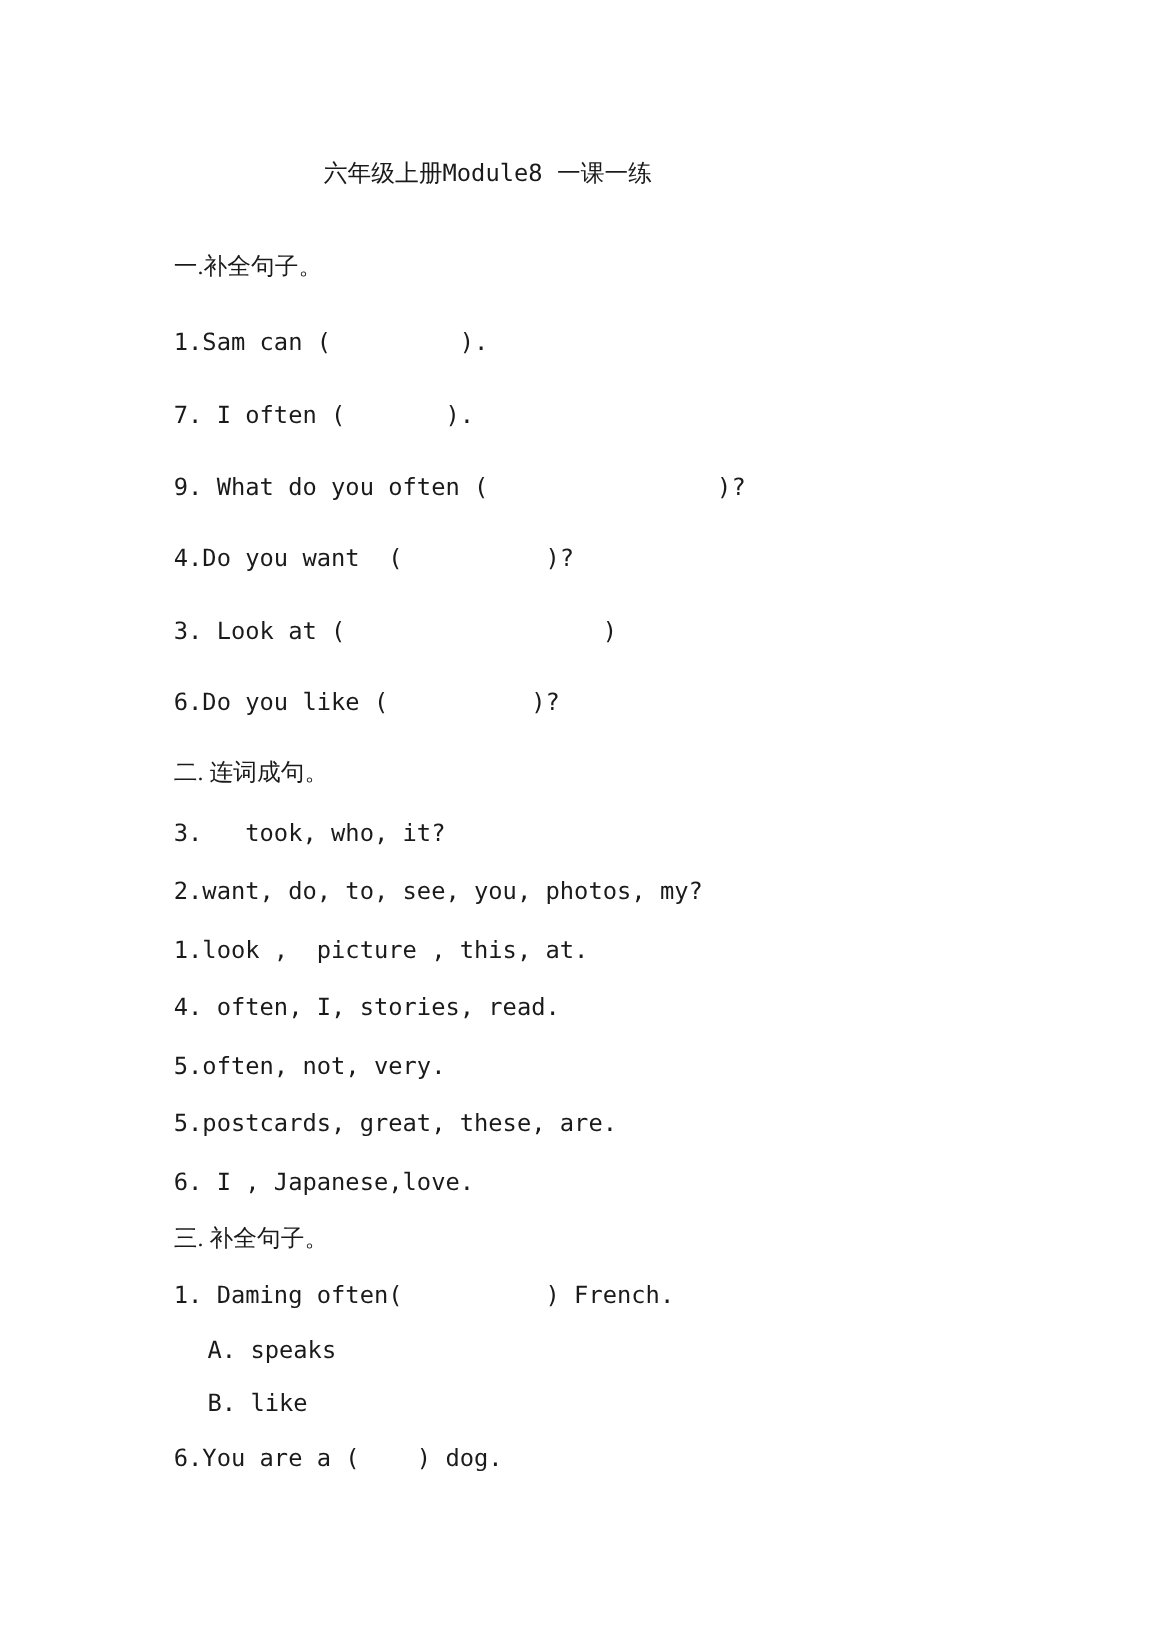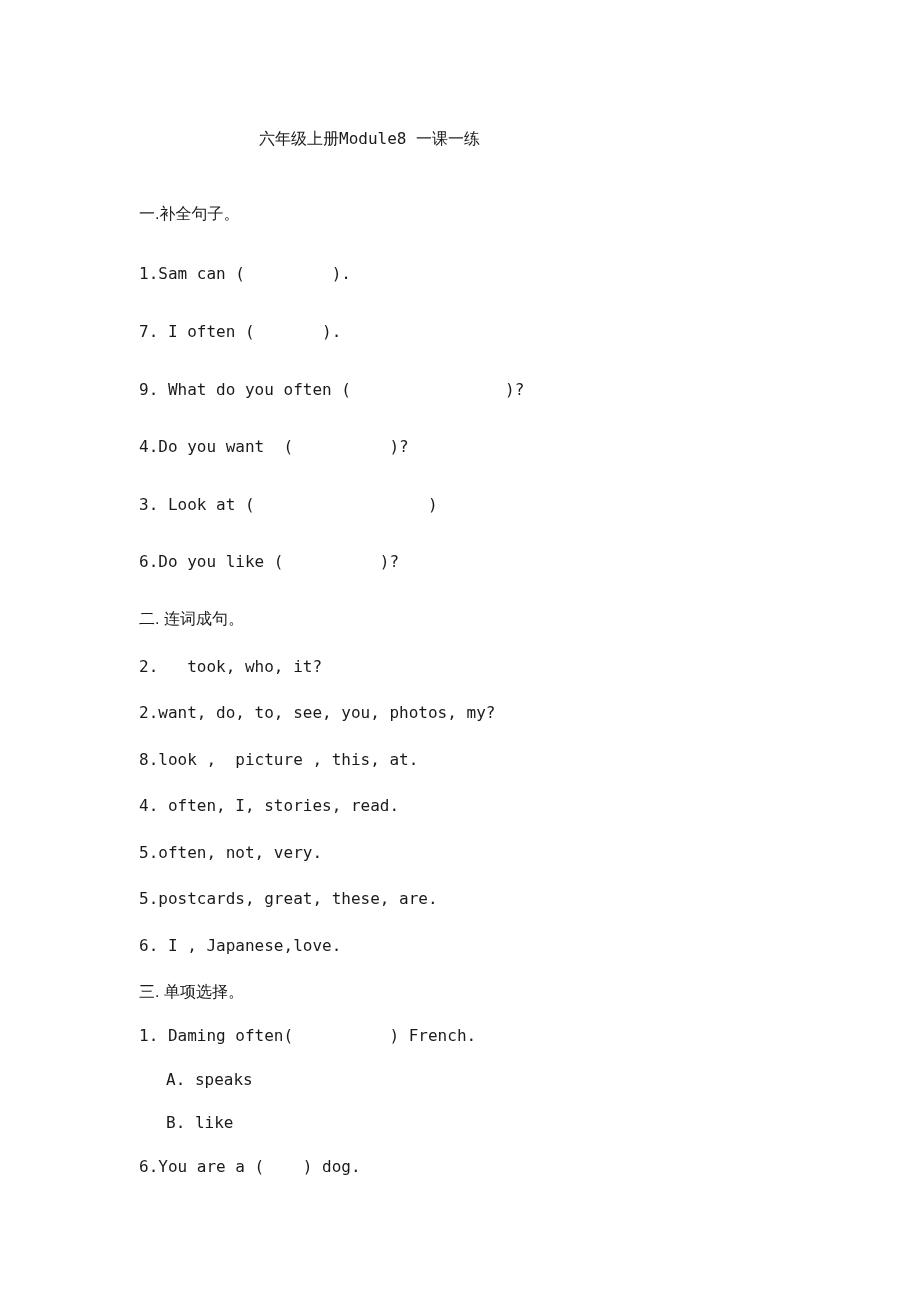--- a/index.html
+++ b/index.html
@@ -1,43 +1,43 @@
 <!DOCTYPE html>
 <html><head>
 <meta charset="utf-8">
 <style>
   html, body { margin:0; padding:0; background:#ffffff; }
   body { width:920px; height:1302px; position:relative; overflow:hidden;
          font-family:"DejaVu Sans Mono","Liberation Mono",monospace; color:#1a1a1a; }
-  .line { position:absolute; left:139px; font-size:16px; white-space:pre; line-height:24px; }
+  .line { position:absolute; left:139px; font-size:19px; white-space:pre; line-height:24px; }
   .title { left:259px; }
-  .heading { font-family:Liberation Sans, sans-serif; }
+  .heading { font-family:Liberation Serif, serif; }
   .opt { left:166px;text-align:right; }
 </style>
 </head>
 <body>
 
 <div>
   <div class="line title" style="top:127px">六年级上册Module8 一课一练</div>
 
   <div class="line heading" style="top:202px">一.补全句子。</div>
   <div class="line" style="top:262px">1.Sam can (         ).</div>
   <div class="line" style="top:320px">7. I often (       ).</div>
   <div class="line" style="top:378px">9. What do you often (                )?</div>
   <div class="line" style="top:435px">4.Do you want  (          )?</div>
   <div class="line" style="top:493px">3. Look at (                  )</div>
   <div class="line" style="top:550px">6.Do you like (          )?</div>
 
   <div class="line heading" style="top:607px">二. 连词成句。</div>
-  <div class="line" style="top:655px">2.   took, who, it?</div>
+  <div class="line" style="top:655px">3.   took, who, it?</div>
   <div class="line" style="top:701px">2.want, do, to, see, you, photos, my?</div>
-  <div class="line" style="top:748px">8.look ,  picture , this, at.</div>
+  <div class="line" style="top:748px">1.look ,  picture , this, at.</div>
   <div class="line" style="top:794px">4. often, I, stories, read.</div>
   <div class="line" style="top:841px">5.often, not, very.</div>
   <div class="line" style="top:887px">5.postcards, great, these, are.</div>
   <div class="line" style="top:934px">6. I , Japanese,love.</div>
 
-  <div class="line heading" style="top:980px">三. 单项选择。</div>
+  <div class="line heading" style="top:980px">三. 补全句子。</div>
   <div class="line" style="top:1024px">1. Daming often(          ) French.</div>
   <div class="line opt" style="top:1068px">A. speaks</div>
   <div class="line opt" style="top:1111px">B. like</div>
   <div class="line" style="top:1155px">6.You are a (    ) dog.</div>
 </div>
 
 </body></html>

